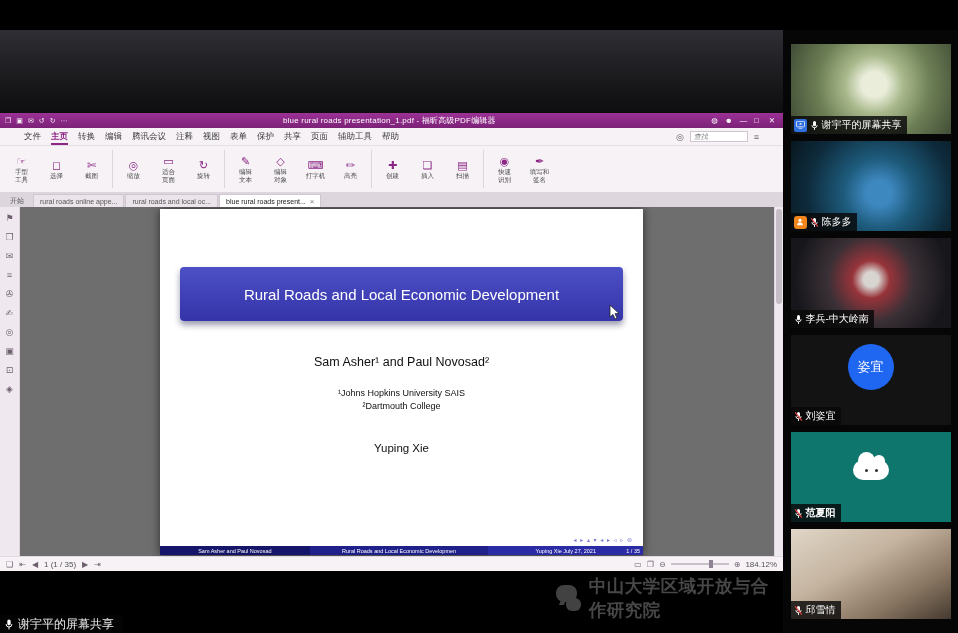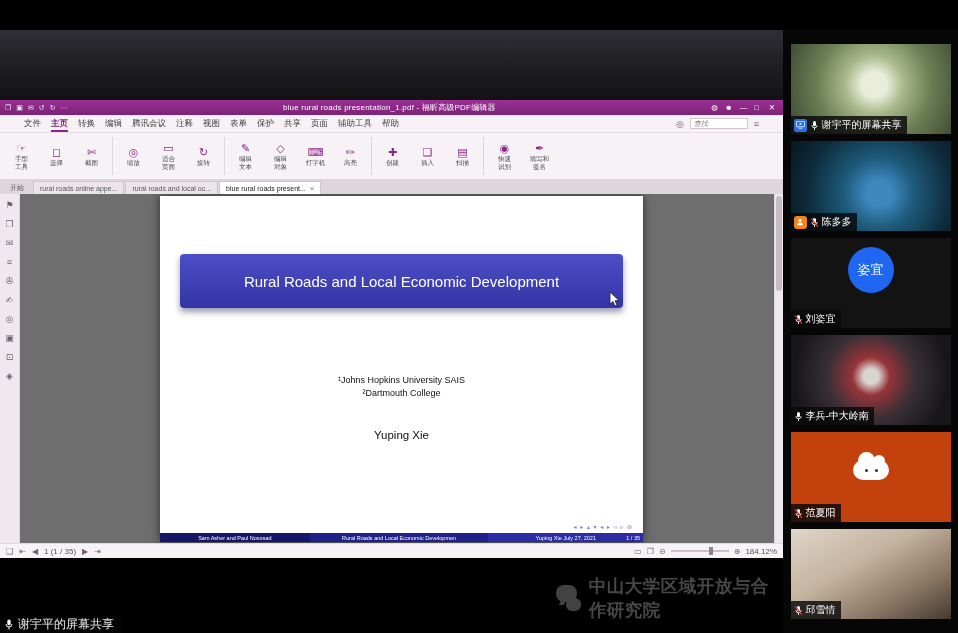--- a/index.html
+++ b/index.html
@@ -12,21 +12,21 @@
             background:#fdfdfd; border-bottom:1px solid #e2e2e2; }
   .topbar .mtitle { position:absolute; left:617px; top:8px; font-size:13px; color:#1b1b1b; }
 
   .main { position:absolute; top:30px; left:0; width:958px; height:603px; }
 
   
   .share-area { position:absolute; left:0; top:0; width:783px; height:603px;
                 background:linear-gradient(180deg,#2e2e34 0px,#121214 70px,#000 130px); }
 
   
-  .pdf-window { position:absolute; left:0; top:70px; width:783px; height:458px;
+  .pdf-window { position:absolute; left:0; top:83px; width:783px; height:458px;
                 display:flex; flex-direction:column; background:#f6f2f6; }
   .pdf-titlebar { flex:0 0 15px; background:linear-gradient(180deg,#9c3196,#7b2277);
                   display:flex; align-items:center; color:#fff; padding:0 5px; }
   .qa { display:flex; gap:5px; font-size:7px; opacity:.92; }
   .qa span { cursor:default; }
   .pt-title { flex:1; text-align:center; font-size:8px; letter-spacing:.2px;
               white-space:nowrap; overflow:hidden; }
   .pt-ctrl { display:flex; gap:7px; font-size:7.5px; align-items:center; }
   .pt-close { padding:0 3px; }
 
@@ -114,21 +114,21 @@
              background:#060606; padding-top:14px; }
   .tile { position:relative; width:160px; height:90px; margin:0 auto 7px auto;
           background:#101014; overflow:hidden; }
   .vlabel { position:absolute; left:0; bottom:0; background:rgba(8,8,8,.82); color:#fff;
             font-size:10px; padding:2px 5px 2px 3px; display:flex; align-items:center;
             gap:3px; white-space:nowrap; max-width:100%; }
   .av1 { background:radial-gradient(circle at 52% 45%, #e9edda 0 13%, #a9b98c 30%, #6d7f55 58%, #3b4632 100%); }
   .av2 { background:radial-gradient(circle at 55% 58%, #3e88c0 0 12%, #1d5a7a 35%, #0e2b3c 70%, #081820 100%); }
   .av3 { background:#131313; }
   .av4 { background:radial-gradient(circle at 50% 46%, #d8d4d0 0 8%, #97343a 20%, #3a3036 46%, #17171b 82%); }
-  .av5 { background:#c2410c; }
+  .av5 { background:#0f766e;font-weight:bold; }
   .av6 { background:linear-gradient(150deg,#e0d6c8 0%,#c4b39f 40%,#8a7763 72%,#453a30 100%); }
   .av-circle { position:absolute; left:50%; top:9px; transform:translateX(-50%);
                width:46px; height:46px; border-radius:50%; background:#1f66f0; color:#fff;
                font-size:13px; display:flex; align-items:center; justify-content:center; }
   .badge-orange { width:13px; height:13px; border-radius:3px; background:#f0861c;
                   display:flex; align-items:center; justify-content:center; flex:0 0 13px; }
   .share-chip { width:13px; height:13px; border-radius:2px; background:#2f6fe0;
                 display:flex; align-items:center; justify-content:center; flex:0 0 13px; }
   .cloud-wrap { position:absolute; left:50%; top:28px; transform:translateX(-50%); }
   .cloud { position:relative; width:36px; height:20px; background:#fff; border-radius:10px; }
@@ -291,20 +291,21 @@
             <span class="pn-ic">▣</span>
             <span class="pn-ic">⊡</span>
             <span class="pn-ic">◈</span>
           </div>
 
           <div class="doc-area">
             <div class="slide">
               <div class="banner">
                 <span>Rural Roads and Local Economic Development</span>
               </div>
+              <div class="authors">Sam Asher¹ and Paul Novosad²</div>
               <div class="affil1">¹Johns Hopkins University SAIS</div>
               <div class="affil2">²Dartmouth College</div>
               <div class="presenter">Yuping Xie</div>
               <div class="nav-syms">◂ ▸ ▴ ▾ ◂ ▸ ◃ ▹ ⊚</div>
               <div class="footline">
                 <div class="fl1">Sam Asher and Paul Novosad</div>
                 <div class="fl2">Rural Roads and Local Economic Developmen</div>
                 <div class="fl3">
                   <span>Yuping Xie July 27, 2021</span>
                   <span class="fl-page">1 / 35</span>
@@ -396,47 +397,47 @@
                 <rect x="4" y="1" width="4" height="7" rx="2" fill="#fff"></rect>
                 <path d="M2.5 6.5a3.5 3.5 0 0 0 7 0" fill="none" stroke="#fff" stroke-width="1.2"></path>
                 <line x1="6" y1="10" x2="6" y2="13" stroke="#fff" stroke-width="1.2"></line>
                 <line x1="1.5" y1="1.5" x2="10.5" y2="12.5" stroke="#e23b3b" stroke-width="1.6"></line>
               </svg>
           </span>
           <span>陈多多</span>
         </div>
       </div>
 
+      <div class="tile av4">
+        <div class="vlabel">
+          <span class="micwrap">
+            <svg width="9" height="11" viewBox="0 0 12 14">
+                <rect x="4" y="1" width="4" height="7" rx="2" fill="#fff"></rect>
+                <path d="M2.5 6.5a3.5 3.5 0 0 0 7 0" fill="none" stroke="#fff" stroke-width="1.2"></path>
+                <line x1="6" y1="10" x2="6" y2="13" stroke="#fff" stroke-width="1.2"></line>
+              </svg>
+          </span>
+          <span>李兵-中大岭南</span>
+        </div>
+      </div>
+
       <div class="tile av3">
         <div class="av-circle">
           <span>姿宜</span>
         </div>
         <div class="vlabel">
           <span class="micwrap">
             <svg width="9" height="11" viewBox="0 0 12 14">
                 <rect x="4" y="1" width="4" height="7" rx="2" fill="#fff"></rect>
                 <path d="M2.5 6.5a3.5 3.5 0 0 0 7 0" fill="none" stroke="#fff" stroke-width="1.2"></path>
                 <line x1="6" y1="10" x2="6" y2="13" stroke="#fff" stroke-width="1.2"></line>
                 <line x1="1.5" y1="1.5" x2="10.5" y2="12.5" stroke="#e23b3b" stroke-width="1.6"></line>
               </svg>
           </span>
           <span>刘姿宜</span>
-        </div>
-      </div>
-
-      <div class="tile av4">
-        <div class="vlabel">
-          <span class="micwrap">
-            <svg width="9" height="11" viewBox="0 0 12 14">
-                <rect x="4" y="1" width="4" height="7" rx="2" fill="#fff"></rect>
-                <path d="M2.5 6.5a3.5 3.5 0 0 0 7 0" fill="none" stroke="#fff" stroke-width="1.2"></path>
-                <line x1="6" y1="10" x2="6" y2="13" stroke="#fff" stroke-width="1.2"></line>
-              </svg>
-          </span>
-          <span>李兵-中大岭南</span>
         </div>
       </div>
 
       <div class="tile av5">
         <div class="cloud-wrap">
           <div class="cloud">
               <div class="cloud-eyes"></div>
             </div>
         </div>
         <div class="vlabel">

